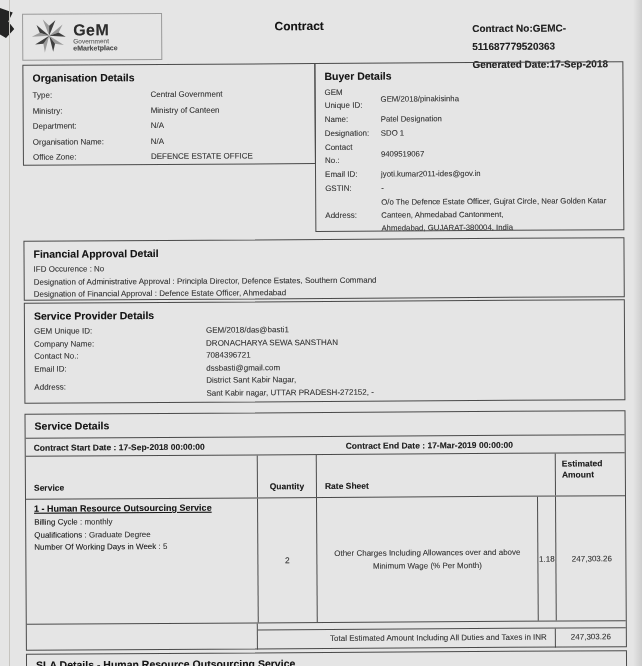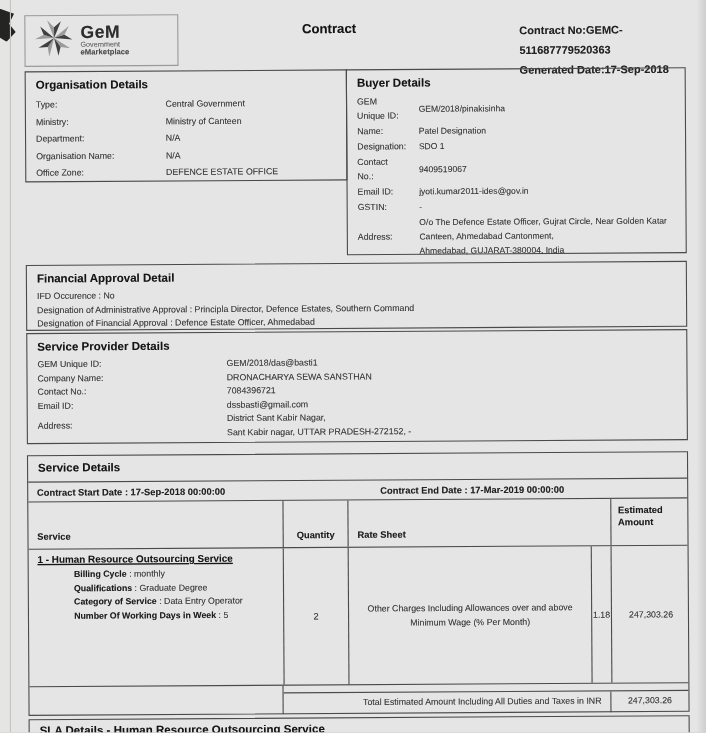--- a/index.html
+++ b/index.html
@@ -75,21 +75,21 @@
              align-items: center; justify-content: center; text-align: center;
              padding: 0 10px; font-size: 8px; line-height: 13px; }
   .tb-rv   { left: 511px; width: 18px; border-left: 1px solid #4a4a4a; display: flex;
              align-items: center; justify-content: center; font-size: 8px; }
   .tb-amt  { left: 529px; width: 72px; border-left: 1px solid #4a4a4a; display: flex;
              align-items: center; justify-content: center; font-size: 8px; }
 
   .svc-title { font-size: 9px; font-weight: bold; color: #161616; text-decoration: underline;
                line-height: 13px; margin-bottom: 1px; }
   .attr { font-size: 8px; line-height: 12.5px; }
-  .attr .al { font-weight: bold; color: #1d1d1d; margin-left: 33px; }
+  .attr .al { font-weight: normal; color: #1d1d1d; }
 
   .sd-foot { position: absolute; left: 0; right: 0; top: 210px; height: 26px; }
   .f-addons { position: absolute; left: 0; top: 0; width: 231px; height: 100%;
               border-right: 1px solid #4a4a4a; padding: 1px 0 0 8px; font-size: 8px; line-height: 11.5px; }
   .f-addons .al { font-weight: normal; color: #1d1d1d; margin-top: 48px; }
   .tot-row { position: absolute; left: 231px; right: 0; top: 6px; bottom: 0;
              border-top: 1px solid #4a4a4a; display: flex; }
   .tot-lb { flex: 1; text-align: right; padding: 4px 8px 0 0; font-size: 8px; }
   .tot-vl { flex: 0 0 71px; border-left: 1px solid #4a4a4a; text-align: center;
             padding-top: 4px; font-size: 8px; }
@@ -244,21 +244,20 @@
         <div class="th-c th-rate">Rate Sheet</div>
         <div class="th-c th-amt">Estimated
 Amount</div>
       </div>
 
       <div class="sd-body">
         <div class="tb-c tb-serv">
           <div class="svc-title">1 - Human Resource Outsourcing Service</div>
           <div class="attr"><span class="al">Billing Cycle</span><span> : </span><span>monthly</span></div>
           <div class="attr"><span class="al">Qualifications</span><span> : </span><span>Graduate Degree</span></div>
-          <div class="attr"><span class="al">Category of Service</span><span> : </span><span>Data Entry Operator</span></div>
           <div class="attr"><span class="al">Number Of Working Days in Week</span><span> : </span><span>5</span></div>
         </div>
         <div class="tb-c tb-qty">2</div>
         <div class="tb-c tb-rate">Other Charges Including Allowances over and above Minimum Wage (% Per Month)</div>
         <div class="tb-c tb-rv">1.18</div>
         <div class="tb-c tb-amt">247,303.26</div>
       </div>
 
       <div class="sd-foot">
         <div class="f-addons">

